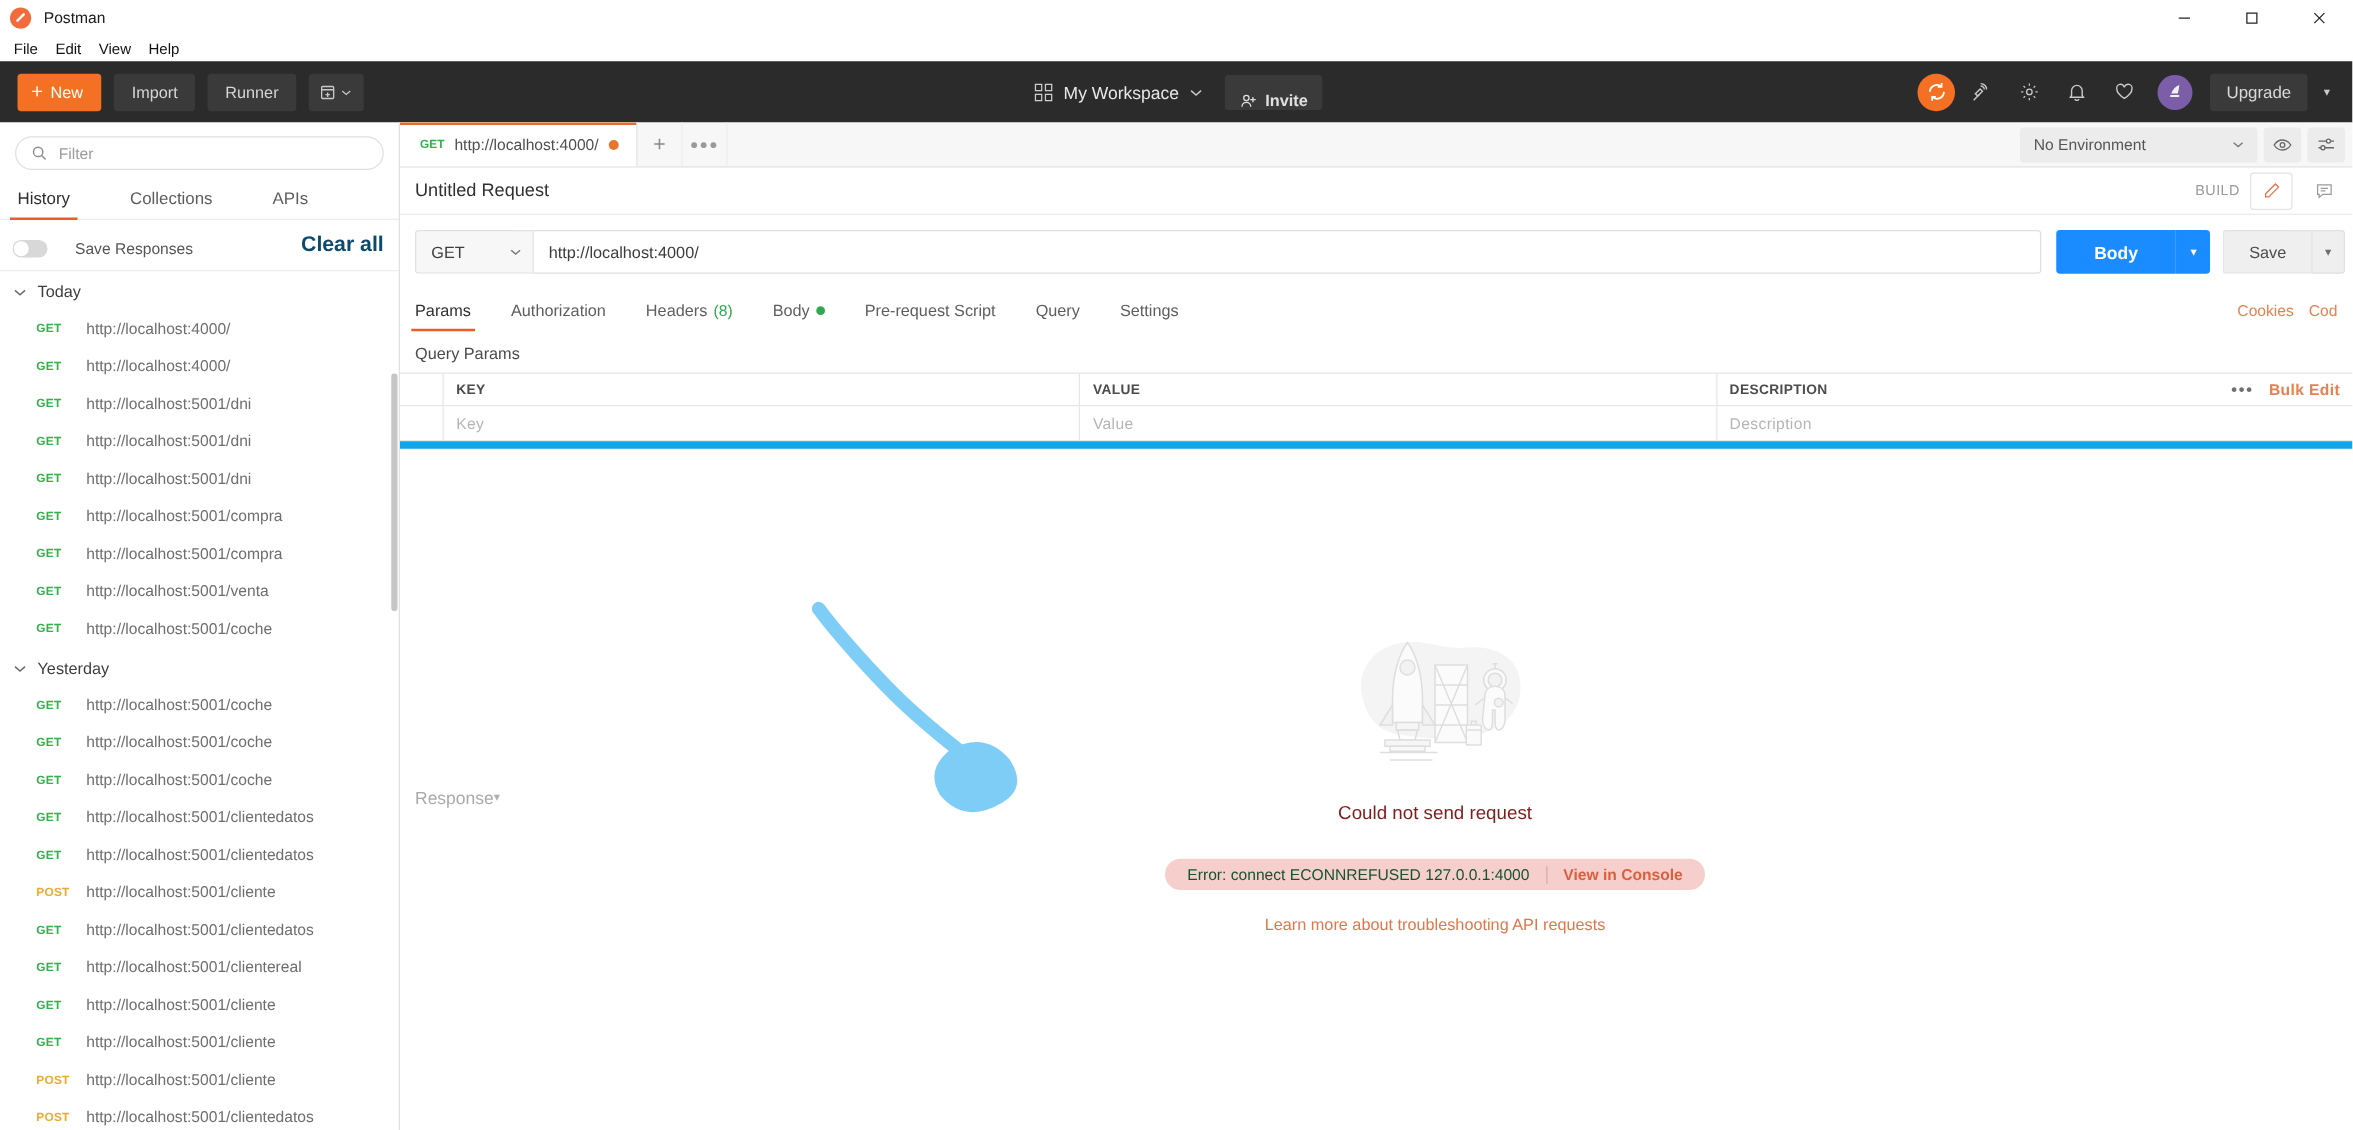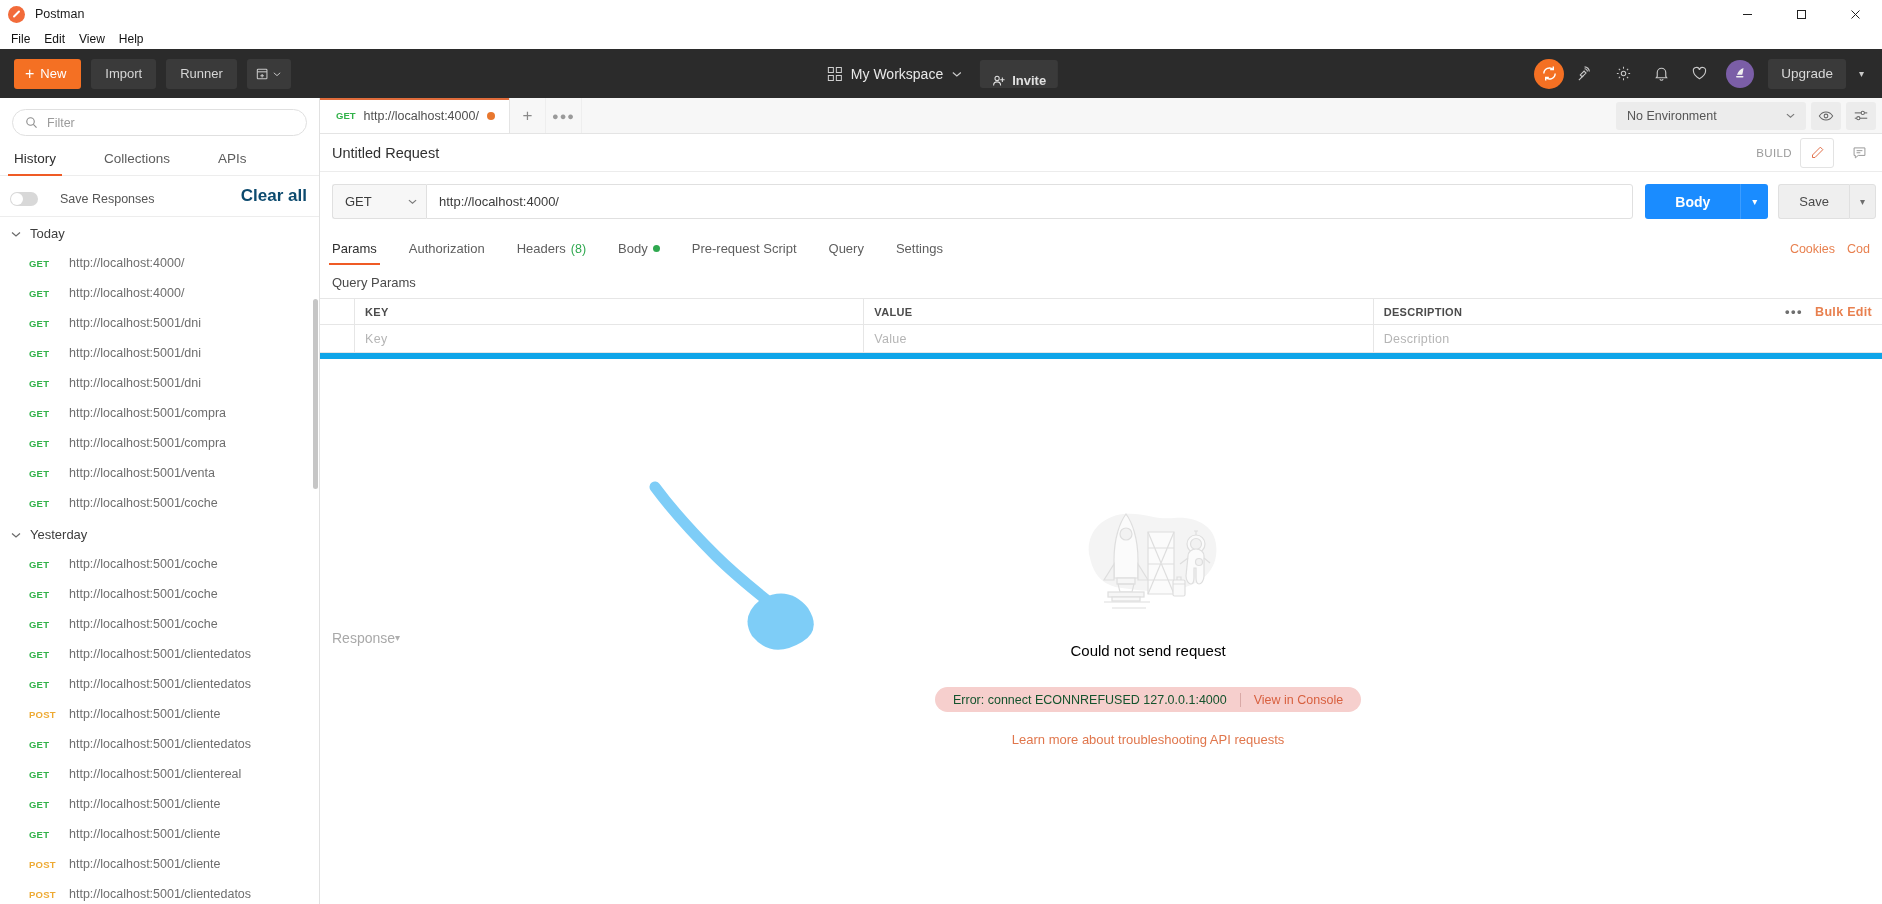--- a/index.html
+++ b/index.html
@@ -317,28 +317,28 @@
   .resp-head {
     display: flex; align-items: center; padding: 12px 14px 0 12px;
   }
   .resp-label { font-size: 14px; color: #a9a9a9; }
   .resp-caret { margin-left: auto; color: #b0b0b0; font-size: 10px; cursor: pointer; }
   .resp-body {
     flex: 1; display: flex; flex-direction: column; align-items: center;
     justify-content: center; gap: 0; padding-bottom: 18px; position: relative;
   }
   .rocket { margin-bottom: 14px; }
-  .cnsr { font-size: 15px; color: #000000; margin-bottom: 28px; }
+  .cnsr { font-size: 15px; color: #7f1d1d; margin-bottom: 28px; }
   .err-pill {
     background: #f6cfcd; border-radius: 14px; height: 25px; display: flex;
     align-items: center; padding: 0 18px; gap: 13px;
   }
   .err-text { font-size: 12.5px; color: #14532d; }
   .err-sep { width: 1px; height: 14px; background: #d9a9a6; }
-  .err-link { font-size: 12.5px; color: #d8603f; cursor: pointer; }
+  .err-link { font-size: 12.5px; color: #d8603f; cursor: pointer; font-weight: bold; }
   .learn-more {
     font-size: 13px; color: #e0764c; margin-top: 20px; cursor: pointer;
   }
 
   
   .annot { position: absolute; left: 0; top: 0; pointer-events: none; }
 </style>
 </head>
 <body>
 

